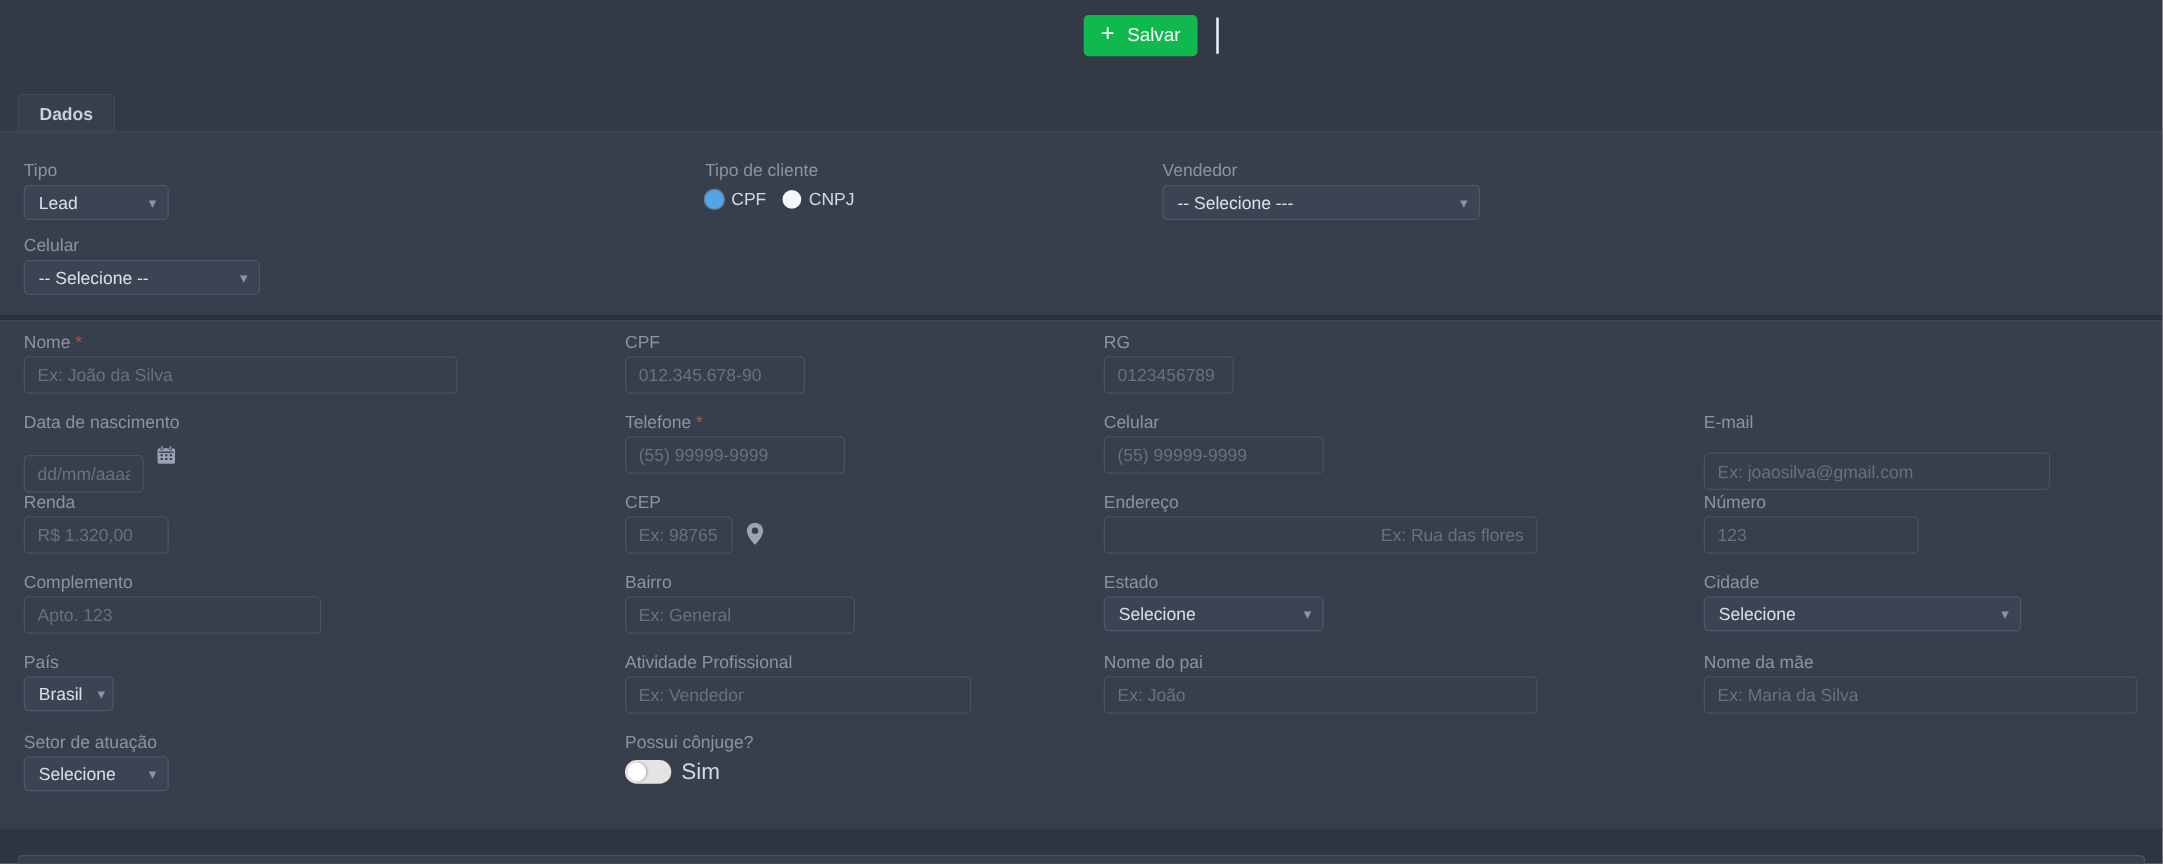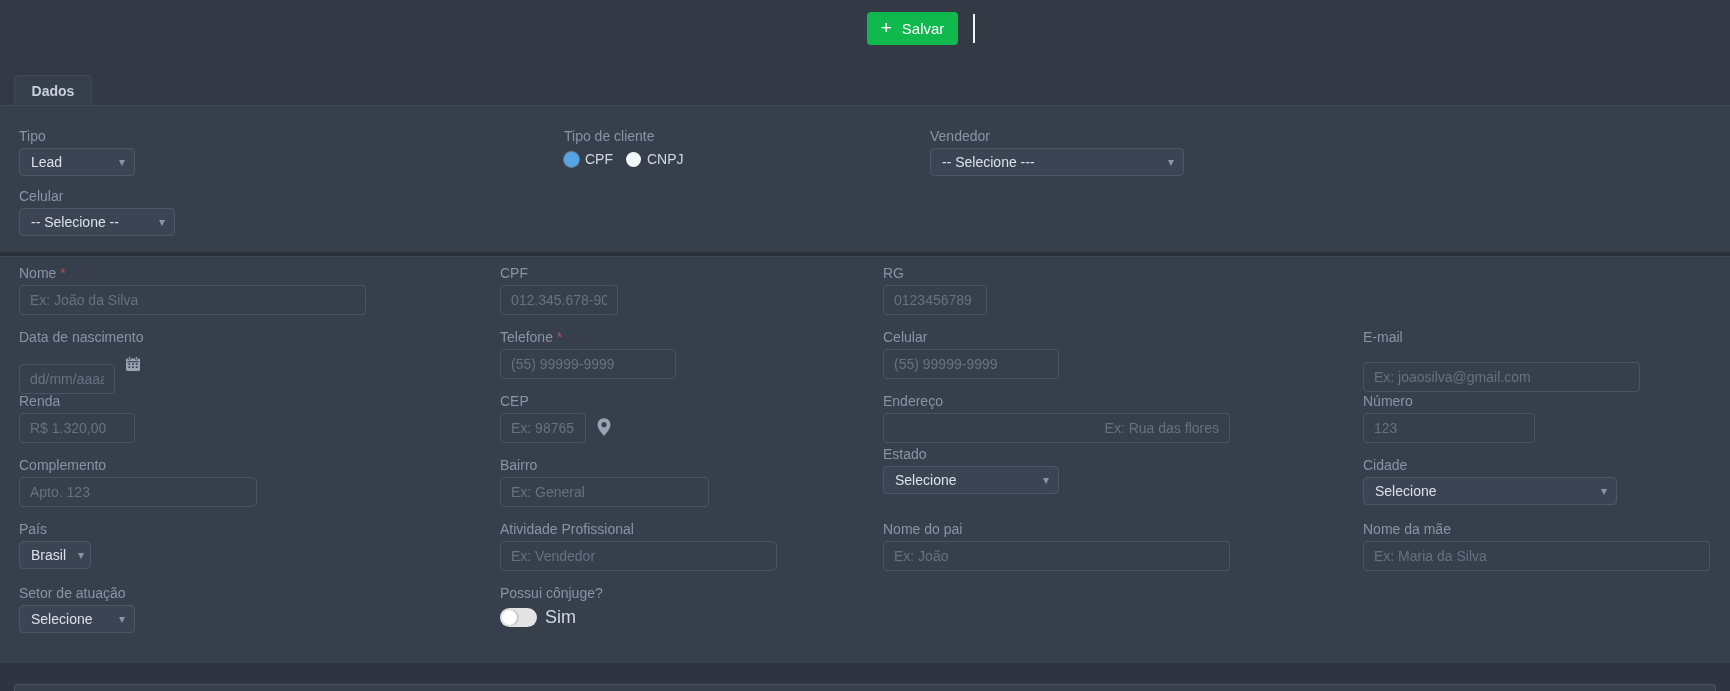--- a/index.html
+++ b/index.html
@@ -102,39 +102,39 @@
     <div class="field" style="left:930px;top:22px">
       <div class="lbl"><span>Vendedor</span></div>
       <div class="sel" style="width:254px">
         <span>-- Selecione ---</span>
         <span class="chev">▾</span>
       </div>
     </div>
 
     <div class="field" style="left:19px;top:82px">
       <div class="lbl"><span>Celular</span></div>
-      <div class="sel" style="width:156px">
+      <div class="sel" style="width:189px">
         <span>-- Selecione --</span>
         <span class="chev">▾</span>
       </div>
     </div>
 
   </div>
 
   <div class="gap-divider"></div>
 
   <div class="panel panel2">
 
     <div class="field" style="left:19px;top:8px">
       <div class="lbl"><span>Nome</span> <span class="req">*</span></div>
       <input class="inp" style="width: 347px;" placeholder="Ex: João da Silva">
     </div>
     <div class="field" style="left:500px;top:8px">
       <div class="lbl"><span>CPF</span></div>
-      <input class="inp" style="width: 118px;" placeholder="012.345.678-90">
+      <input class="inp" style="width: 144px;" placeholder="012.345.678-90">
     </div>
     <div class="field" style="left:883px;top:8px">
       <div class="lbl"><span>RG</span></div>
       <input class="inp" style="width: 104px;" placeholder="0123456789">
     </div>
 
     <div class="field" style="left:19px;top:72px">
       <div class="lbl"><span>Data de nascimento</span></div>
       <input class="inp" style="width: 96px; margin-top: 18px;" placeholder="dd/mm/aaaa">
     </div>
@@ -188,23 +188,23 @@
       <div class="lbl"><span>Número</span></div>
       <input class="inp" style="width: 172px;" placeholder="123">
     </div>
 
     <div class="field" style="left:19px;top:200px">
       <div class="lbl"><span>Complemento</span></div>
       <input class="inp" style="width: 238px;" placeholder="Apto. 123">
     </div>
     <div class="field" style="left:500px;top:200px">
       <div class="lbl"><span>Bairro</span></div>
-      <input class="inp" style="width: 209px;" placeholder="Ex: General">
-    </div>
-    <div class="field" style="left:883px;top:189px">
+      <input class="inp" style="width: 184px;" placeholder="Ex: General">
+    </div>
+    <div class="field" style="left:883px;top:200px">
       <div class="lbl"><span>Estado</span></div>
       <div class="sel" style="width:176px">
         <span>Selecione</span>
         <span class="chev">▾</span>
       </div>
     </div>
     <div class="field" style="left:1363px;top:200px">
       <div class="lbl"><span>Cidade</span></div>
       <div class="sel" style="width:254px">
         <span>Selecione</span>

